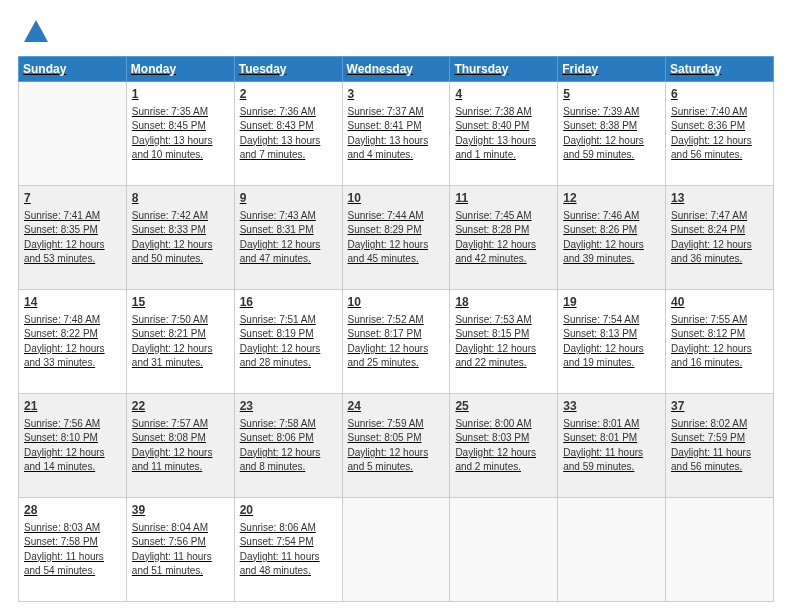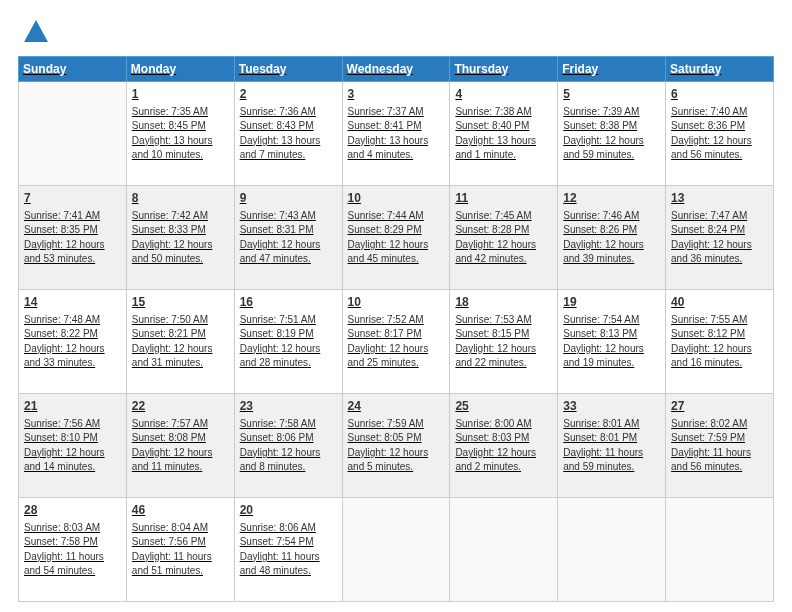--- a/index.html
+++ b/index.html
@@ -240,31 +240,31 @@
           </td>
           <td>
             <span class="day-num">25</span>
             <div class="cell-info">Sunrise: 8:00 AM<br>Sunset: 8:03 PM<br>Daylight: 12 hours<br>and 2 minutes.</div>
           </td>
           <td>
             <span class="day-num">33</span>
             <div class="cell-info">Sunrise: 8:01 AM<br>Sunset: 8:01 PM<br>Daylight: 11 hours<br>and 59 minutes.</div>
           </td>
           <td>
-            <span class="day-num">27</span>
+            <span class="day-num">37</span>
             <div class="cell-info">Sunrise: 8:02 AM<br>Sunset: 7:59 PM<br>Daylight: 11 hours<br>and 56 minutes.</div>
           </td>
         </tr>
         <tr>
           <td>
             <span class="day-num">28</span>
             <div class="cell-info">Sunrise: 8:03 AM<br>Sunset: 7:58 PM<br>Daylight: 11 hours<br>and 54 minutes.</div>
           </td>
           <td>
-            <span class="day-num">46</span>
+            <span class="day-num">39</span>
             <div class="cell-info">Sunrise: 8:04 AM<br>Sunset: 7:56 PM<br>Daylight: 11 hours<br>and 51 minutes.</div>
           </td>
           <td>
             <span class="day-num">20</span>
             <div class="cell-info">Sunrise: 8:06 AM<br>Sunset: 7:54 PM<br>Daylight: 11 hours<br>and 48 minutes.</div>
           </td>
           <td class="empty"></td>
           <td class="empty"></td>
           <td class="empty"></td>
           <td class="empty"></td>

